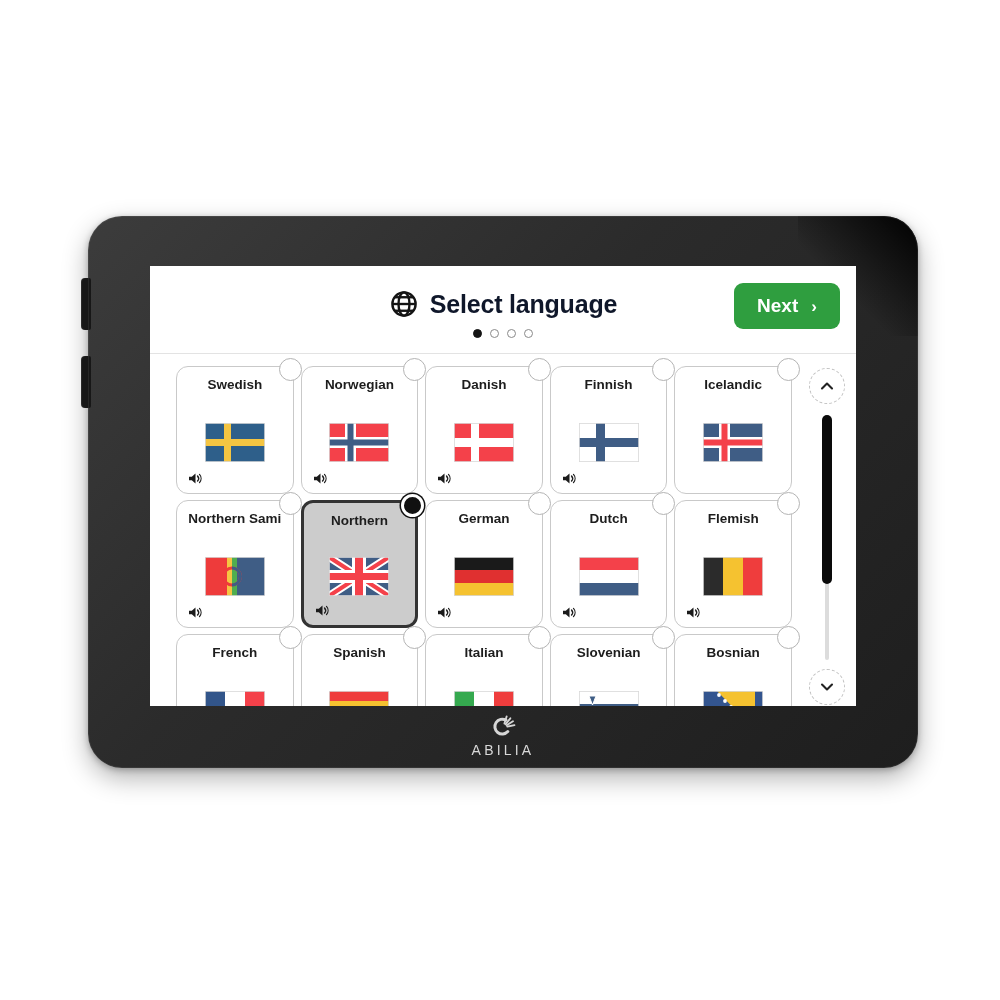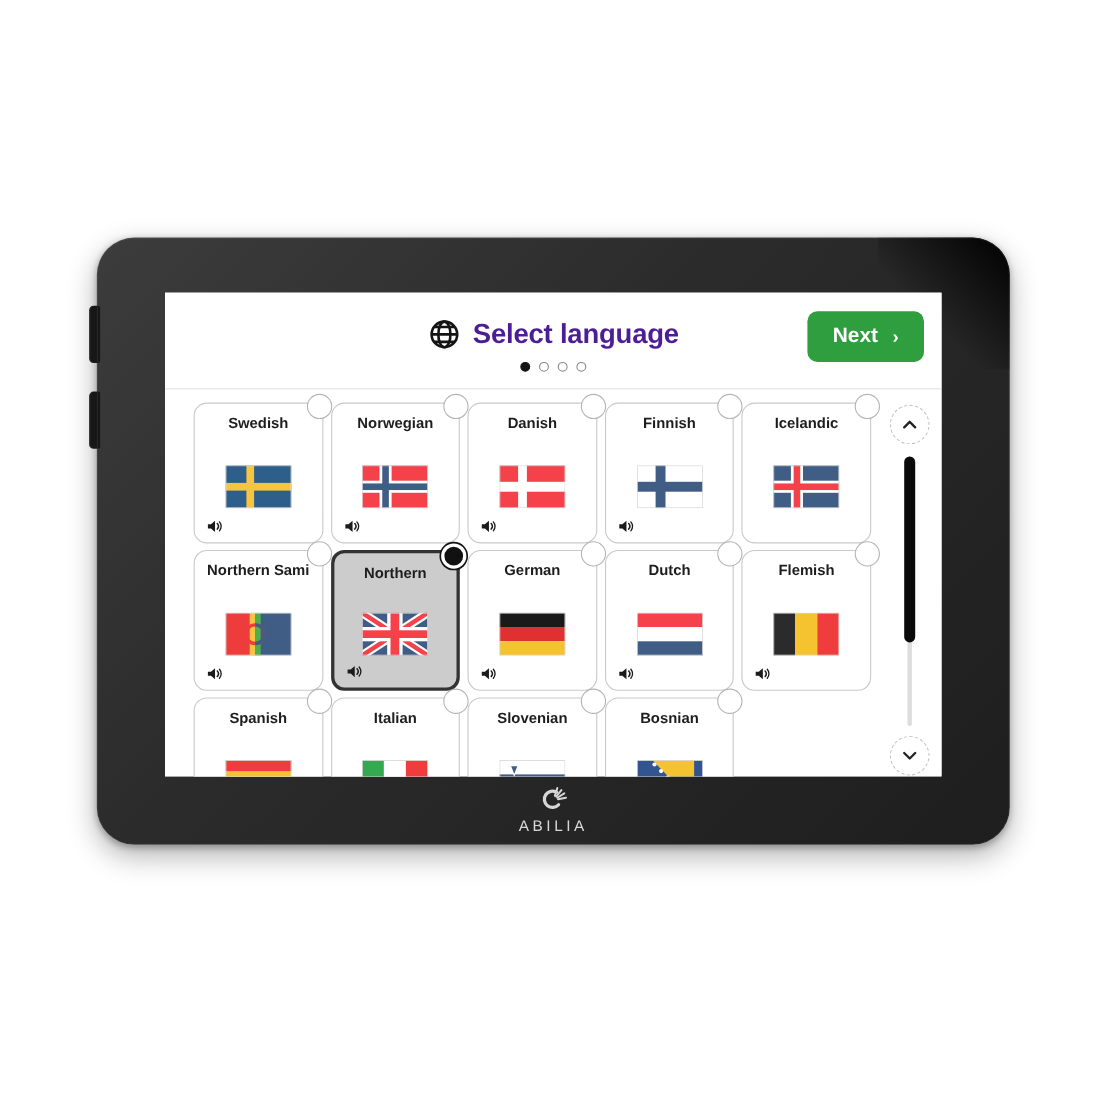--- a/index.html
+++ b/index.html
@@ -67,21 +67,21 @@
     display: flex;
     align-items: center;
     justify-content: center;
     gap: 11px;
     padding-top: 23px;
   }
   #globe-icon { width: 30px; height: 30px; display: block; }
   #page-title {
     font-size: 25px;
     font-weight: bold;
-    color: #4c1d95;
+    color: #0f172a;
     letter-spacing: -0.2px;
   }
   #pagination-dots {
     display: flex;
     justify-content: center;
     gap: 8px;
     margin-top: 10px;
   }
   .dot {
     width: 9px; height: 9px;
@@ -446,20 +446,32 @@
                 <rect x="20" width="20" height="39" fill="#f5c230"></rect>
                 <rect x="40" width="20" height="39" fill="#ef3d3d"></rect>
                 <rect x="0.4" y="0.4" width="59.2" height="38.2" fill="none" stroke="#d9d9d9" stroke-width="0.8"></rect>
               </svg>
             </div>
             <svg class="speaker-icon" viewBox="0 0 16 14">
               <path d="M1 5 h3 L8 1.5 v11 L4 9 H1 Z" fill="#1b1b1b"></path>
               <path d="M10.2 4.3 a4 4 0 0 1 0 5.4" fill="none" stroke="#1b1b1b" stroke-width="1.5" stroke-linecap="round"></path>
               <path d="M12.3 2.6 a6.6 6.6 0 0 1 0 8.8" fill="none" stroke="#1b1b1b" stroke-width="1.3" stroke-linecap="round"></path>
             </svg>
+            <div class="radio-marker"></div>
+          </div>
+          <div class="language-card">
+            <div class="card-label">French</div>
+            <div class="flag-wrap">
+              <svg class="flag" viewBox="0 0 60 39" preserveAspectRatio="none">
+                <rect width="20" height="39" fill="#32558a"></rect>
+                <rect x="20" width="20" height="39" fill="#fff"></rect>
+                <rect x="40" width="20" height="39" fill="#f4414a"></rect>
+                <rect x="0.4" y="0.4" width="59.2" height="38.2" fill="none" stroke="#d9d9d9" stroke-width="0.8"></rect>
+              </svg>
+            </div>
             <div class="radio-marker"></div>
           </div>
           <div class="language-card">
             <div class="card-label">Spanish</div>
             <div class="flag-wrap">
               <svg class="flag" viewBox="0 0 60 39" preserveAspectRatio="none">
                 <rect width="60" height="39" fill="#f5c230"></rect>
                 <rect y="0" width="60" height="10" fill="#ef3d3d"></rect>
                 <rect y="29" width="60" height="10" fill="#ef3d3d"></rect>
                 <rect x="0.4" y="0.4" width="59.2" height="38.2" fill="none" stroke="#d9d9d9" stroke-width="0.8"></rect>

